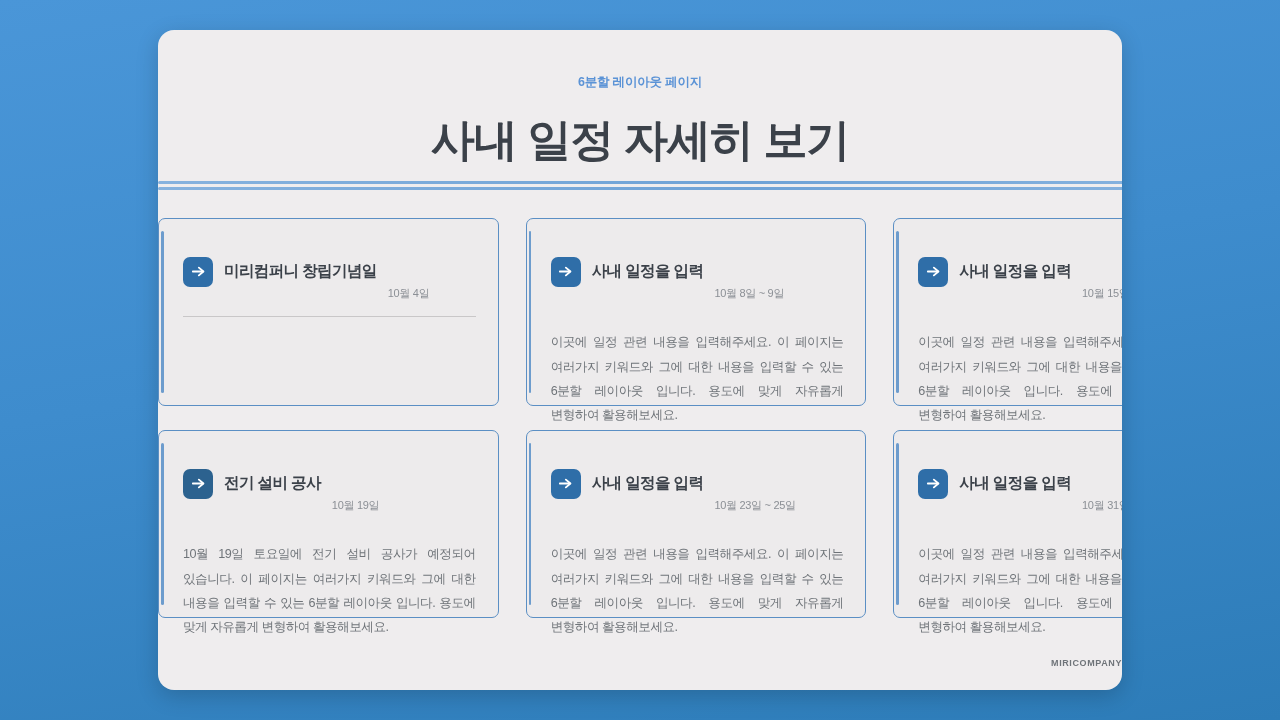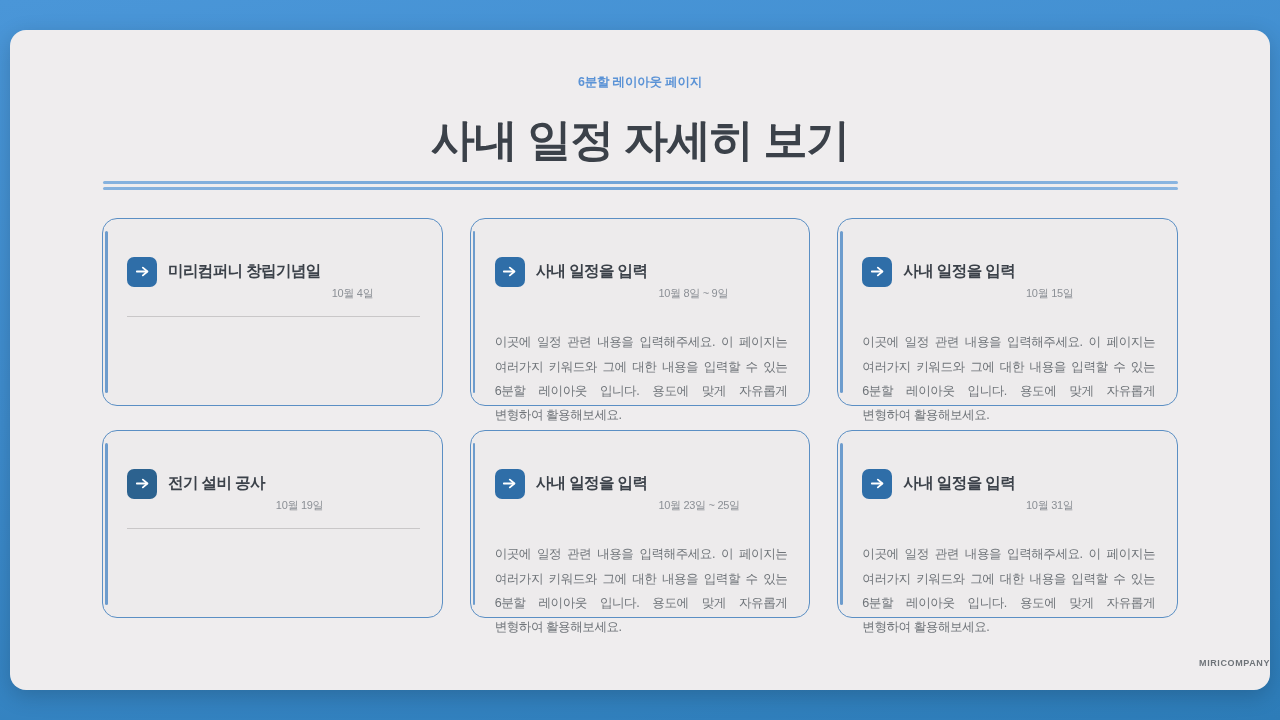--- a/index.html
+++ b/index.html
@@ -15,21 +15,21 @@
     font-family: "Liberation Sans", "DejaVu Sans", sans-serif;
     background: linear-gradient(170deg, #4a96d8 0%, #3e8ccd 45%, #2d7cb8 100%);
     display: flex;
     align-items: center;
     justify-content: center;
   }
 
   
   .slide {
     position: relative;
-    width: 1260px;
+    width: 964px;
     height: 660px;
     background: #efedee;
     border-radius: 16px;
     box-shadow: 0 6px 22px rgba(0,0,0,0.18);
     overflow: hidden;
   }
 
   
   .header {
     padding-top: 46px;
@@ -71,21 +71,21 @@
     display: grid;
     grid-template-columns: repeat(3, 1fr);
     grid-template-rows: repeat(2, 188px);
     column-gap: 27px;
     row-gap: 24px;
   }
 
   .card {
     position: relative;
     border: 1.6px solid #5b8fc4;
-    border-radius: 15px;
+    border-radius: 7px;
     background: #edebec;
     padding: 22px 22px 18px 24px;
     display: flex;
     flex-direction: column;
   }
 
   
   .card::before {
     content: "";
     position: absolute;
@@ -228,20 +228,21 @@
         <span class="card-icon dark">
           <svg width="17" height="17" viewBox="0 0 24 24" fill="none" stroke="#ffffff" stroke-width="2.6" stroke-linecap="round" stroke-linejoin="round">
               <line x1="4" y1="12" x2="18" y2="12"></line>
               <polyline points="12.5,6.5 19,12 12.5,17.5"></polyline>
             </svg>
         </span>
         <span class="card-title">전기 설비 공사</span>
         <span class="card-date">10월 19일</span>
       </div>
       <div class="card-divider"></div>
+      <p class="card-body">10월 19일 토요일에 전기 설비 공사가 예정되어 있습니다. 이 페이지는 여러가지 키워드와 그에 대한 내용을 입력할 수 있는 6분할 레이아웃 입니다. 용도에 맞게 자유롭게 변형하여 활용해보세요.</p>
     </div>
 
     <div class="card">
       <div class="card-head">
         <span class="card-icon">
           <svg width="17" height="17" viewBox="0 0 24 24" fill="none" stroke="#ffffff" stroke-width="2.6" stroke-linecap="round" stroke-linejoin="round">
               <line x1="4" y1="12" x2="18" y2="12"></line>
               <polyline points="12.5,6.5 19,12 12.5,17.5"></polyline>
             </svg>
         </span>

